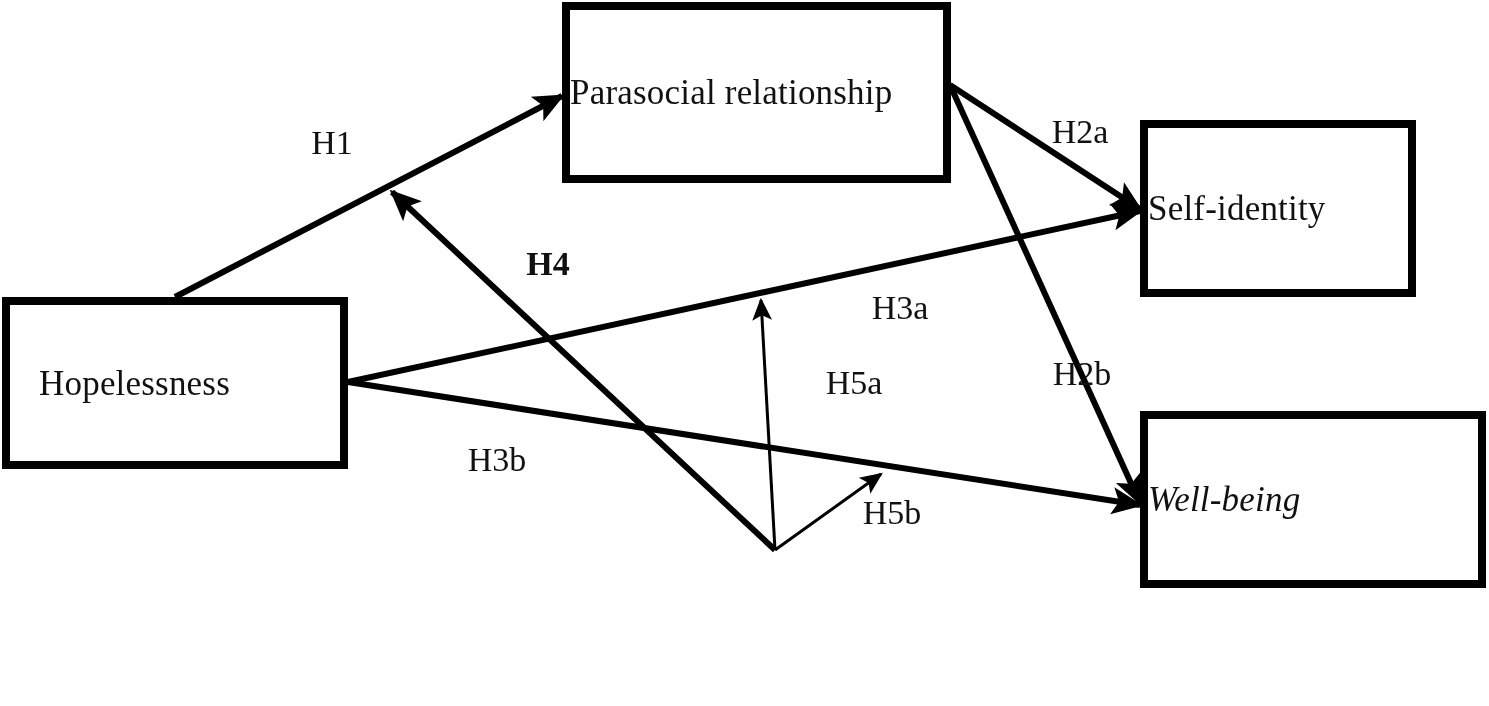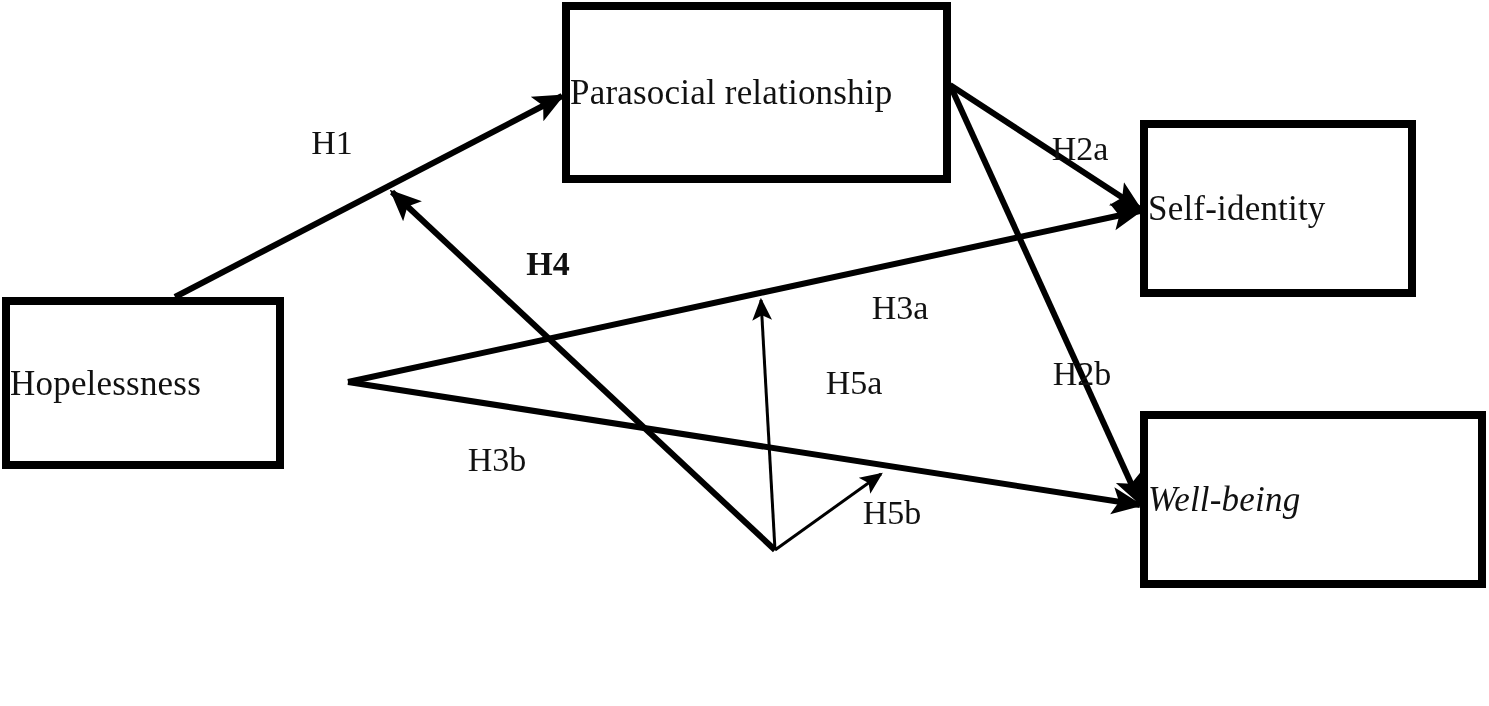--- a/index.html
+++ b/index.html
@@ -76,35 +76,35 @@
         <line x1="775" y1="550" x2="392" y2="192" stroke="#000000" stroke-width="6" stroke-linecap="butt" marker-end="url(#arrow-thick)"></line>
         <line x1="775" y1="550" x2="761" y2="300" stroke="#000000" stroke-width="3" stroke-linecap="butt" marker-end="url(#arrow-thin)"></line>
         <line x1="775" y1="550" x2="881" y2="474" stroke="#000000" stroke-width="3" stroke-linecap="butt" marker-end="url(#arrow-thin)"></line>
       </g>
   </svg>
 
   <div class="node-box" style="left: 562px; top: 2px; width: 389px; height: 181px; border-color: rgb(0, 0, 0);">
     <span class="node-label">Parasocial relationship</span>
   </div>
 
-  <div class="node-box" style="left: 2px; top: 297px; width: 282px; height: 172px; border-color: rgb(0, 0, 0);">
+  <div class="node-box" style="left: 2px; top: 297px; width: 346px; height: 172px; border-color: rgb(0, 0, 0); padding-left: 29px;">
     <span class="node-label">Hopelessness</span>
   </div>
 
   <div class="node-box" style="left: 1140px; top: 120px; width: 276px; height: 177px; border-color: rgb(0, 0, 0);">
     <span class="node-label">Self-identity</span>
   </div>
 
   <div class="node-box" style="left: 1140px; top: 411px; width: 346px; height: 177px; border-color: rgb(0, 0, 0); font-style: italic;">
     <span class="node-label">Well-being</span>
   </div>
 
 
   <span class="edge-label" style="left: 332px; top: 143px;">H1</span>
-  <span class="edge-label" style="left: 1080px; top: 149px;">H2a</span>
+  <span class="edge-label" style="left: 1080px; top: 132px;">H2a</span>
   <span class="edge-label" style="left: 1082px; top: 374px;">H2b</span>
   <span class="edge-label" style="left: 900px; top: 308px;">H3a</span>
   <span class="edge-label" style="left: 497px; top: 460px;">H3b</span>
   <span class="edge-label" style="left: 548px; top: 264px; font-weight: bold;">H4</span>
   <span class="edge-label" style="left: 812px; top: 383px; margin-left: 42px;">H5a</span>
   <span class="edge-label" style="left: 892px; top: 513px;">H5b</span>
 
 </div>
 
 </body></html>

